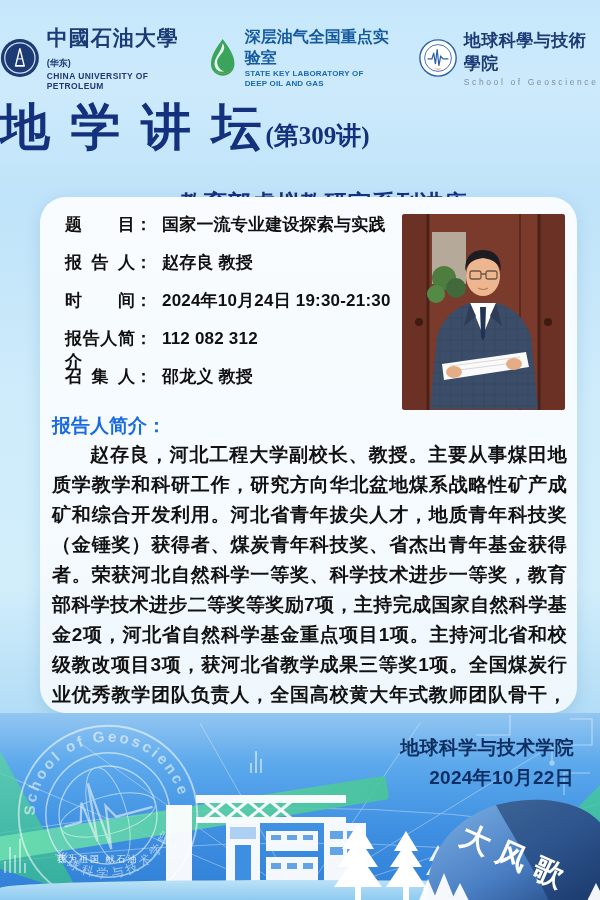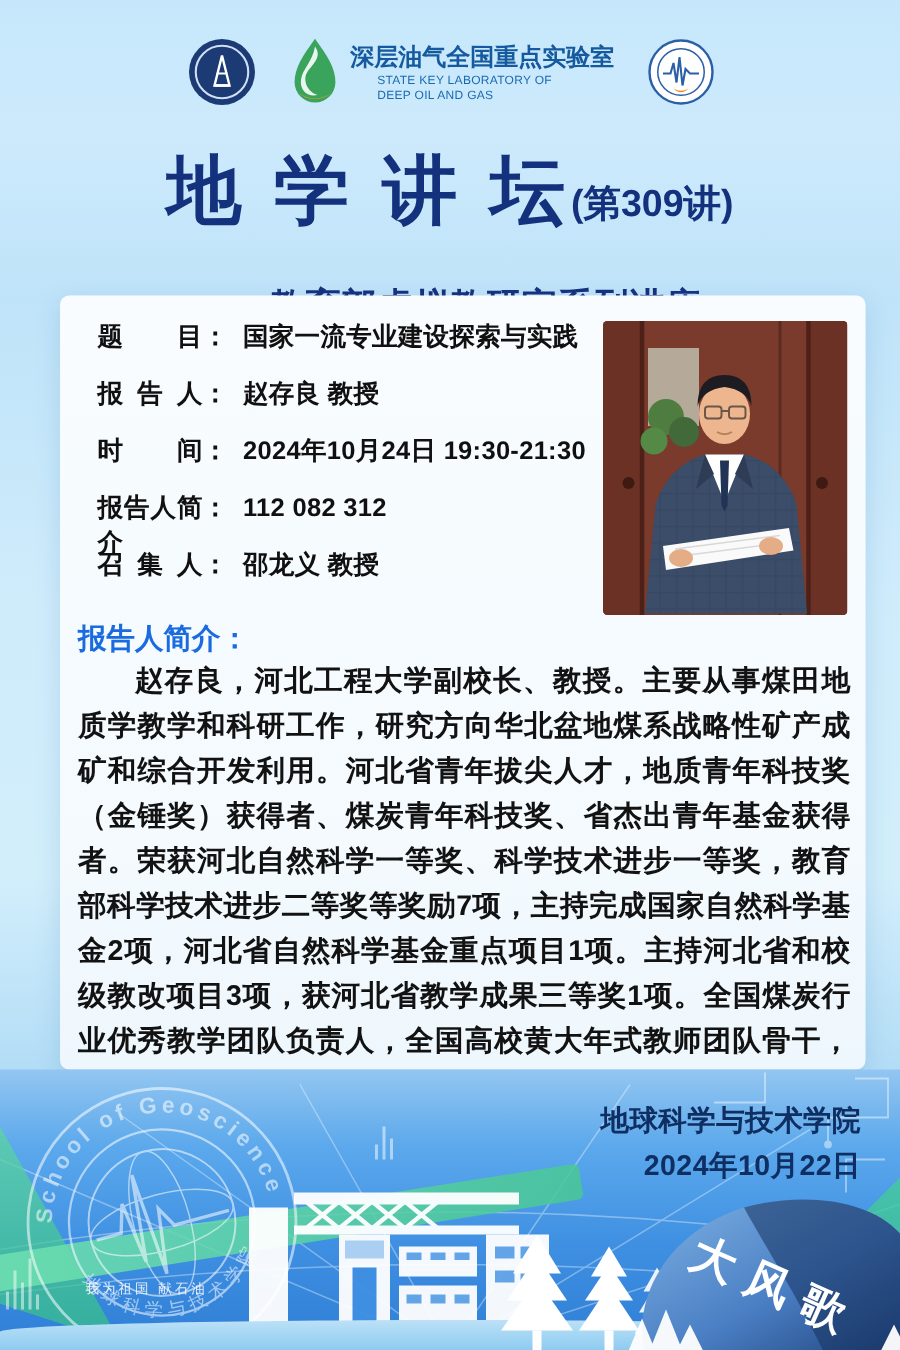--- a/index.html
+++ b/index.html
@@ -9,32 +9,32 @@
     background:linear-gradient(180deg,#c6e7fb 0%,#cdeafc 10%,#bfe3f9 22%,#cfecfb 45%,#d2eefb 65%,#b3ddf6 79%,#9ed2f3 100%); }
 
   
   .logos-row { position:absolute; top:24px; left:0; right:0; display:flex; justify-content:center; align-items:center; gap:22px; }
   .logo-group { display:flex; align-items:center; gap:7px; }
   .logo-text-zh { font-family:"DejaVu Serif",serif; font-weight:700; color:#1c3a74; }
   .cup-zh { font-size:21px; letter-spacing:1px; }
   .cup-tag { font-size:9px; font-weight:700; color:#1c3a74; }
   .cup-en { font-size:8.5px; font-weight:700; color:#1c3a74; letter-spacing:.4px; margin-top:1px; }
   .skl-zh { font-size:16px; font-weight:800; color:#155a9e; font-family:"Liberation Sans",sans-serif; }
-  .skl-en { font-size:8px; font-weight:400; color:#1a6ab0; line-height:9.5px; letter-spacing:.2px;margin-left:18px; }
+  .skl-en { font-size:8px; font-weight:700; color:#1a6ab0; line-height:9.5px; letter-spacing:.2px; }
   .geo-zh { font-size:17px; letter-spacing:.5px; color:#1c3a74; }
   .geo-en { font-size:8.5px; color:#7f8ea6; letter-spacing:2.6px; margin-top:2px; }
 
   
-  .title-wrap { position:absolute; top:94px; left:0; right:0; text-align:center; color:#14317e; white-space:nowrap; }
+  .title-wrap { position:absolute; top:94px; left:0; right:0; text-align:left; color:#14317e; white-space:nowrap;font-family:Liberation Serif, serif; }
   .title-main { font-size:50px; font-weight:900; letter-spacing:4px; }
   .title-no { font-size:25px; font-weight:800; letter-spacing:0; }
   .subtitle { position:absolute; top:156px; left:0; right:0; text-align:center; font-size:23px; font-weight:800; color:#14317e; letter-spacing:1px;margin-top:32px; }
 
   
-  .card { position:absolute; left:40px; top:197px; width:537px; height:516px; border-radius:6px;
+  .card { position:absolute; left:40px; top:197px; width:537px; height:516px; border-radius:26px;
     background:linear-gradient(180deg,#f8fcff 0%,#f4fafe 70%,#eef7fd 100%);
     box-shadow:0 5px 16px rgba(50,110,170,.18);padding-left:44px; }
 
   .info-list { position:absolute; left:25px; top:16px; }
   .info-row { display:flex; align-items:baseline; height:38px; font-size:17px; font-weight:800; color:#101010; }
   .info-label { display:inline-block; width:70px; text-align:justify; text-align-last:justify; }
   .info-colon { margin-right:10px; }
   .info-value { letter-spacing:.2px; }
 
   .photo { position:absolute; left:362px; top:17px; width:163px; height:196px; border-radius:3px; overflow:hidden; }
@@ -76,20 +76,27 @@
   <div class="logos-row">
 
     <div class="logo-group">
       <svg width="46" height="46" viewBox="0 0 46 46">
         <circle cx="23" cy="23" r="22" fill="#1c3a74"></circle>
         <circle cx="23" cy="23" r="17.5" fill="none" stroke="#cfe0f5" stroke-width="1.4"></circle>
         <polygon points="23,12 18,32 28,32" fill="none" stroke="#ffffff" stroke-width="1.6"></polygon>
         <line x1="19.5" y1="24" x2="26.5" y2="24" stroke="#fff" stroke-width="1.2"></line>
         <line x1="18" y1="32" x2="28" y2="32" stroke="#fff" stroke-width="1.6"></line>
       </svg>
+      <div>
+        <div>
+          <span class="logo-text-zh cup-zh">中國石油大學</span>
+          <span class="cup-tag">(华东)</span>
+        </div>
+        <div class="cup-en">CHINA UNIVERSITY OF PETROLEUM</div>
+      </div>
     </div>
 
     <div class="logo-group">
       <svg width="34" height="48" viewBox="0 0 40 56">
         <path d="M20,2 C10,16 4,25 4,36 a16,16 0 0 0 32,0 C36,25 30,16 20,2 Z" fill="#3aa45c"></path>
         <path d="M20,8 C26,16 18,22 14,28 C10,34 14,44 22,46 C14,48 8,42 9,34 C10,26 18,20 20,8 Z" fill="#e8f7ee"></path>
         <path d="M7,44 a15,10 0 0 0 26,0 a17,13 0 0 1 -26,0 Z" fill="#e0992d"></path>
       </svg>
       <div>
         <div class="skl-zh">深层油气全国重点实验室</div>
@@ -99,20 +106,24 @@
     </div>
 
     <div class="logo-group">
       <svg width="44" height="44" viewBox="0 0 44 44">
         <circle cx="22" cy="22" r="21" fill="#ffffff"></circle>
         <circle cx="22" cy="22" r="21" fill="none" stroke="#2b5fa8" stroke-width="1.6"></circle>
         <circle cx="22" cy="22" r="15.5" fill="none" stroke="#2b5fa8" stroke-width="1"></circle>
         <polyline points="10,23 15,23 17,16 19,29 21,12 23,31 25,20 28,23 34,23" fill="none" stroke="#2b5fa8" stroke-width="1.4"></polyline>
         <path d="M17,33 q5,5 10,0 q-5,3 -10,0 Z" fill="#e8882a"></path>
       </svg>
+      <div>
+        <div class="logo-text-zh geo-zh">地球科學与技術學院</div>
+        <div class="geo-en">School of Geoscience</div>
+      </div>
     </div>
   </div>
 
   <div class="title-wrap">
     <span class="title-main">地 学 讲 坛</span><span class="title-no">(第309讲)</span>
   </div>
   <div class="subtitle">——教育部虚拟教研室系列讲座</div>
 
   <div class="card">
 

